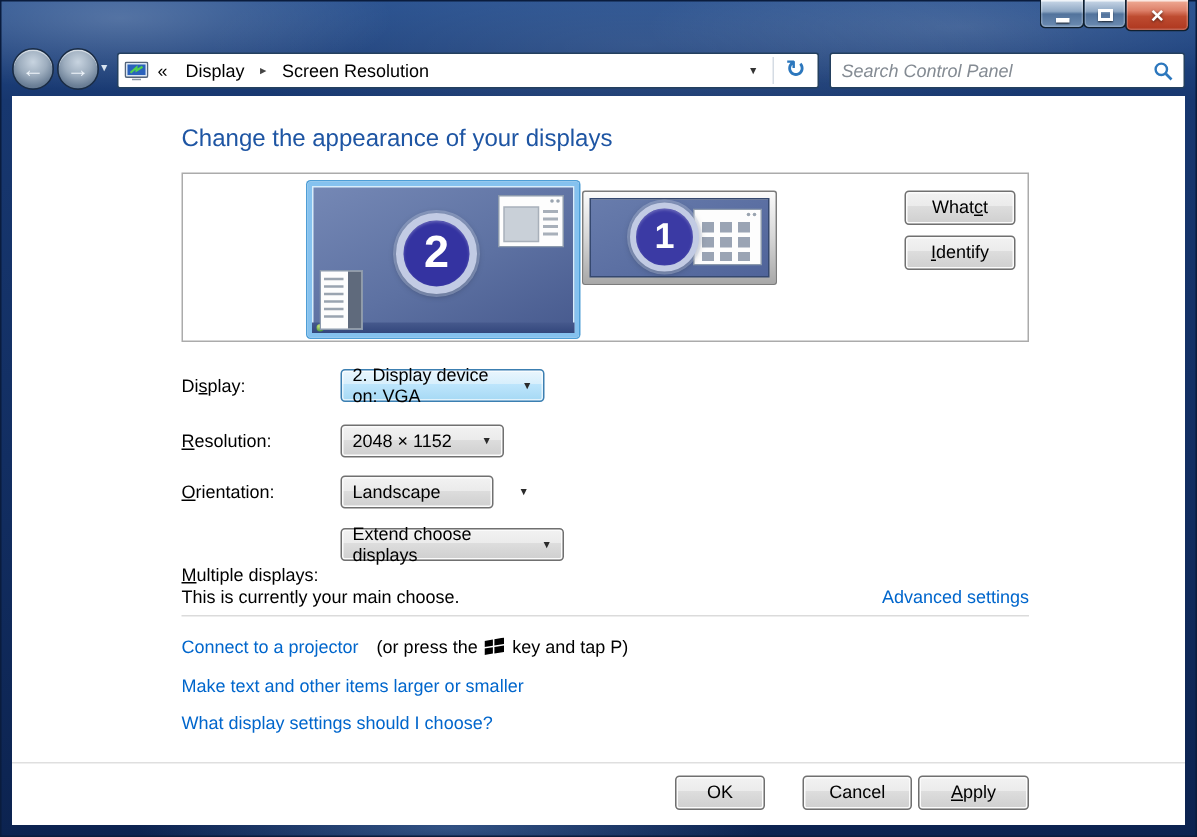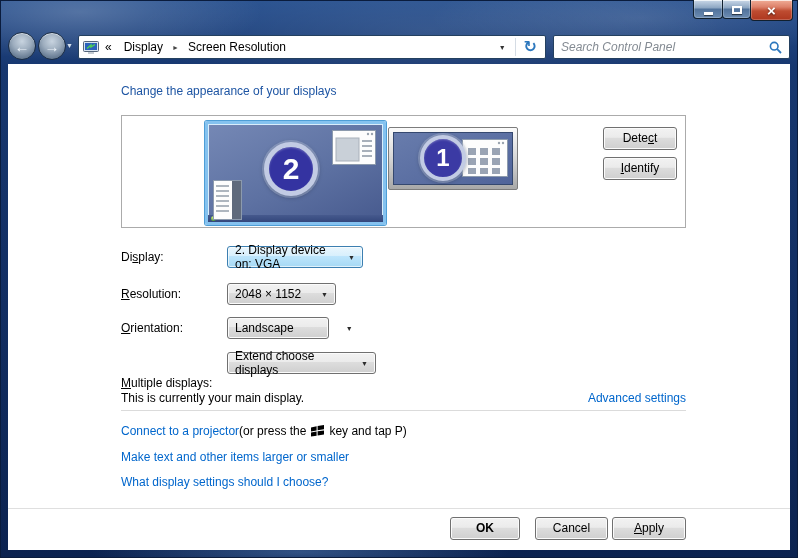--- a/index.html
+++ b/index.html
@@ -55,21 +55,21 @@
   .searchbox {
     position:absolute; left:553px; top:35px; width:237px; height:24px;
     background:#FFF; border:1px solid #24405F; border-radius:2px;
     display:flex; align-items:center; padding:0 7px;
   }
   .searchbox input { flex:1; border:none; outline:none; font-size:12px; font-family:inherit; color:#a16207; background:transparent; }
   .searchbox input::placeholder { font-style:italic; color:#848B93; }
 
   
   .content { position:absolute; left:8px; top:64px; width:782px; height:486px; background:#FFF; }
-  .heading { position:absolute; left:121px; top:84px; font-size:12px; color:#1E55A3; }
+  .heading { position:absolute; left:121px; top:84px; font-size:16px; color:#1E55A3; }
 
   .monitors-box { position:absolute; left:121px; top:115px; width:565px; height:113px; background:#FFF; border:1px solid #ABABAB; }
 
   .monitor2 {
     position:absolute; left:205px; top:121px; width:181px; height:104px;
     border:3px solid #85C2EF; border-radius:2px;
     box-shadow: 0 0 0 1px #4E9ED6, inset 0 0 0 1px #D8EDFB;
     background: linear-gradient(155deg,#7588B5 0%,#5D71A2 55%,#475A8E 100%);
   }
   .taskbar2 { position:absolute; left:0; bottom:0; width:100%; height:7px; background:linear-gradient(180deg,#46598D,#33477C); }
@@ -230,21 +230,21 @@
           <rect x="18" y="29" width="8" height="6" fill="#9AA4B4"></rect>
           <rect x="30" y="29" width="8" height="6" fill="#9AA4B4"></rect>
       </svg>
       <div class="big-circle circle1">
         <span>1</span>
       </div>
     </div>
   </div>
 
   <div class="win-btn" style="left:603px; top:127px; width:74px;">
-    <span>Dete</span><span class="ak">c</span><span>t</span>
+    <span>What</span><span class="ak">c</span><span>t</span>
   </div>
   <div class="win-btn" style="left:603px; top:157px; width:74px;">
     <span></span><span class="ak">I</span><span>dentify</span>
   </div>
 
   <div class="form-label" style="top:250px;">
     <span>Di</span><span class="ak">s</span><span>play:</span>
   </div>
   <div class="combo active" style="top:246px; width:136px;">
     <span>2. Display device on: VGA</span>
@@ -268,40 +268,40 @@
   </div>
 
   <div class="form-label" style="top:376px;">
     <span></span><span class="ak">M</span><span>ultiple displays:</span>
   </div>
   <div class="combo" style="top:352px; width:149px;">
     <span>Extend choose displays</span>
     <span class="combo-arrow">▼</span>
   </div>
 
-  <div class="note">This is currently your main display.</div>
+  <div class="note">This is currently your main choose.</div>
   <div class="link adv-link">Advanced settings</div>
   <div class="sep"></div>
 
   <div class="projector-row">
     <span class="link">Connect to a projector</span>
-    <span style="margin-left:0;text-align:center;">(or press the</span>
+    <span style="margin-left:12px;text-align:center;">(or press the</span>
     <svg class="flag" width="13" height="12" viewBox="0 0 13 12">
       <path d="M0,2.4 L5.6,1.3 L5.6,5.5 L0,6.4 Z" fill="#000"></path>
       <path d="M6.6,1.1 L13,0 L13,4.3 L6.6,5.3 Z" fill="#000"></path>
       <path d="M0,7.4 L5.6,6.5 L5.6,10.7 L0,11.6 Z" fill="#000"></path>
       <path d="M6.6,6.3 L13,5.4 L13,9.6 L6.6,10.6 Z" fill="#000"></path>
     </svg>
     <span>key and tap P)</span>
   </div>
   <div class="link link2">Make text and other items larger or smaller</div>
   <div class="link link3">What display settings should I choose?</div>
 
   <div class="footer-sep"></div>
-  <div class="win-btn" style="left:450px; top:517px; width:70px;font-weight:bold;">
+  <div class="win-btn" style="left:450px; top:517px; width:60px;">
     <span>OK</span>
   </div>
   <div class="win-btn" style="left:535px; top:517px; width:73px;">
     <span>Cancel</span>
   </div>
   <div class="win-btn" style="left:612px; top:517px; width:74px;">
     <span></span><span class="ak">A</span><span>pply</span>
   </div>
 
 </div>

